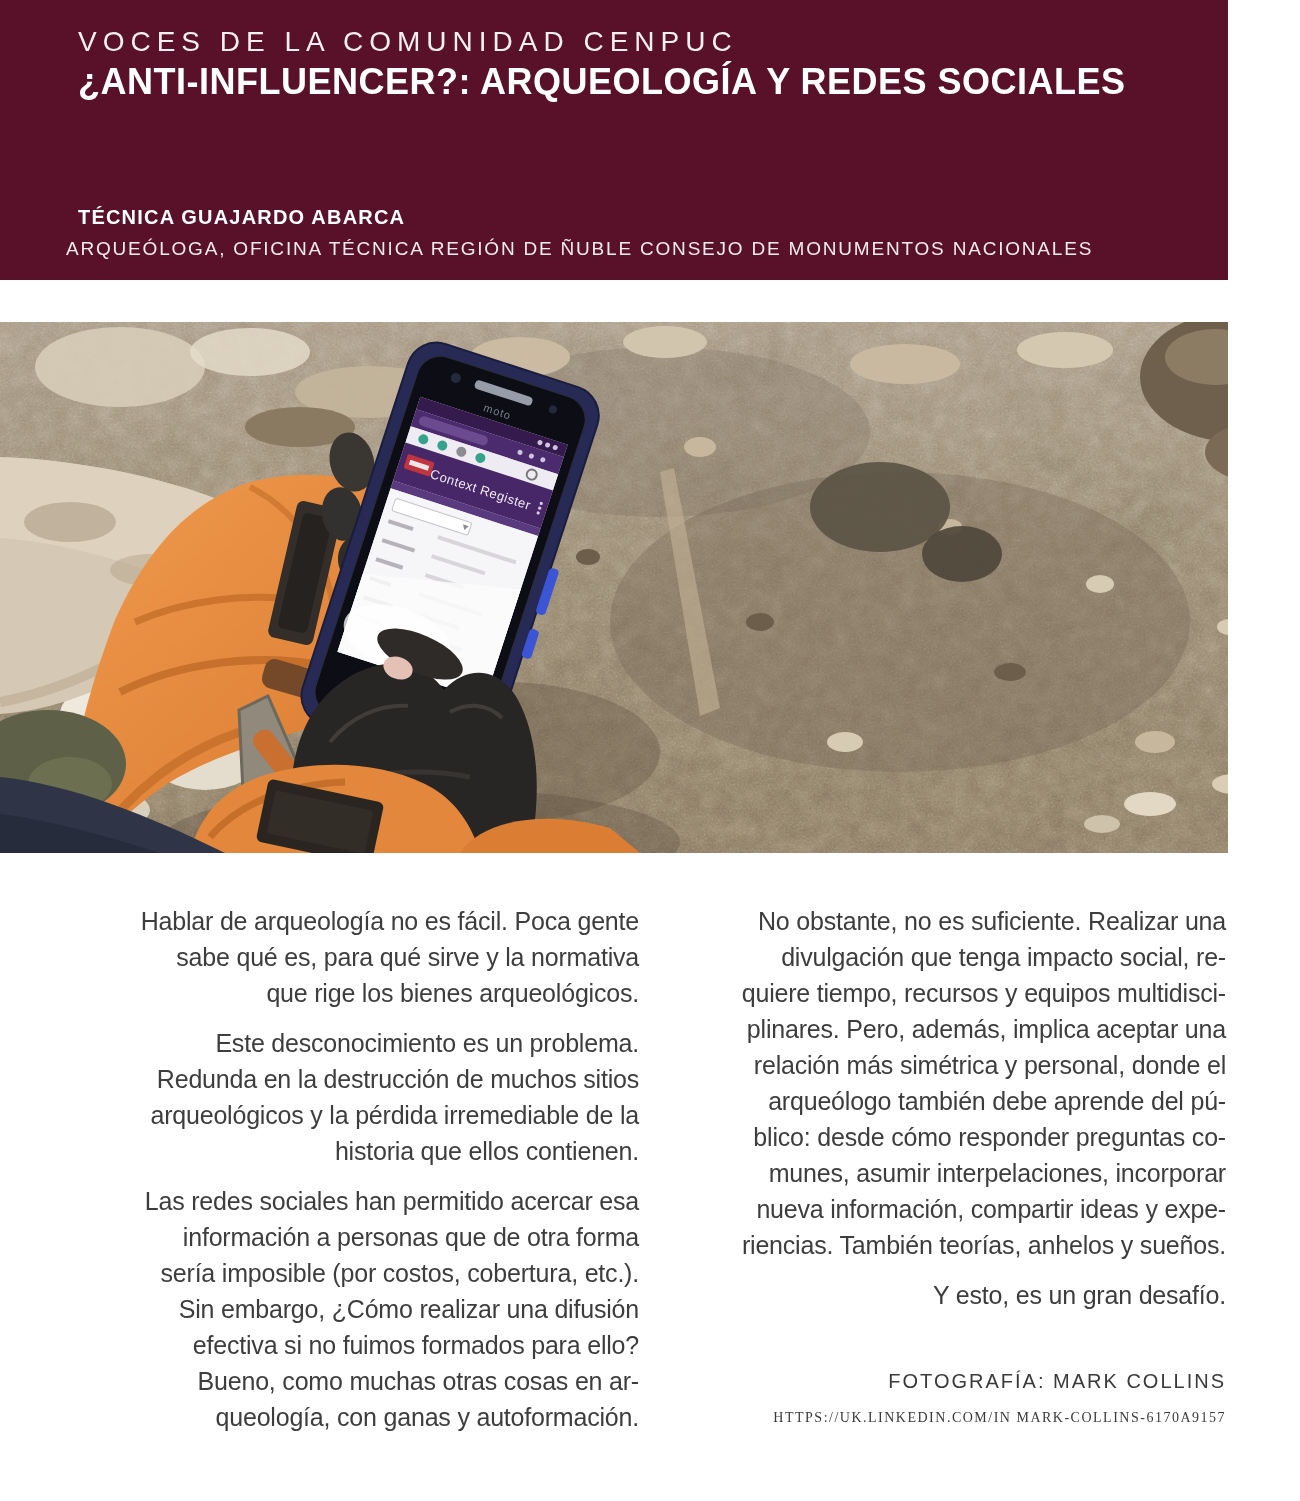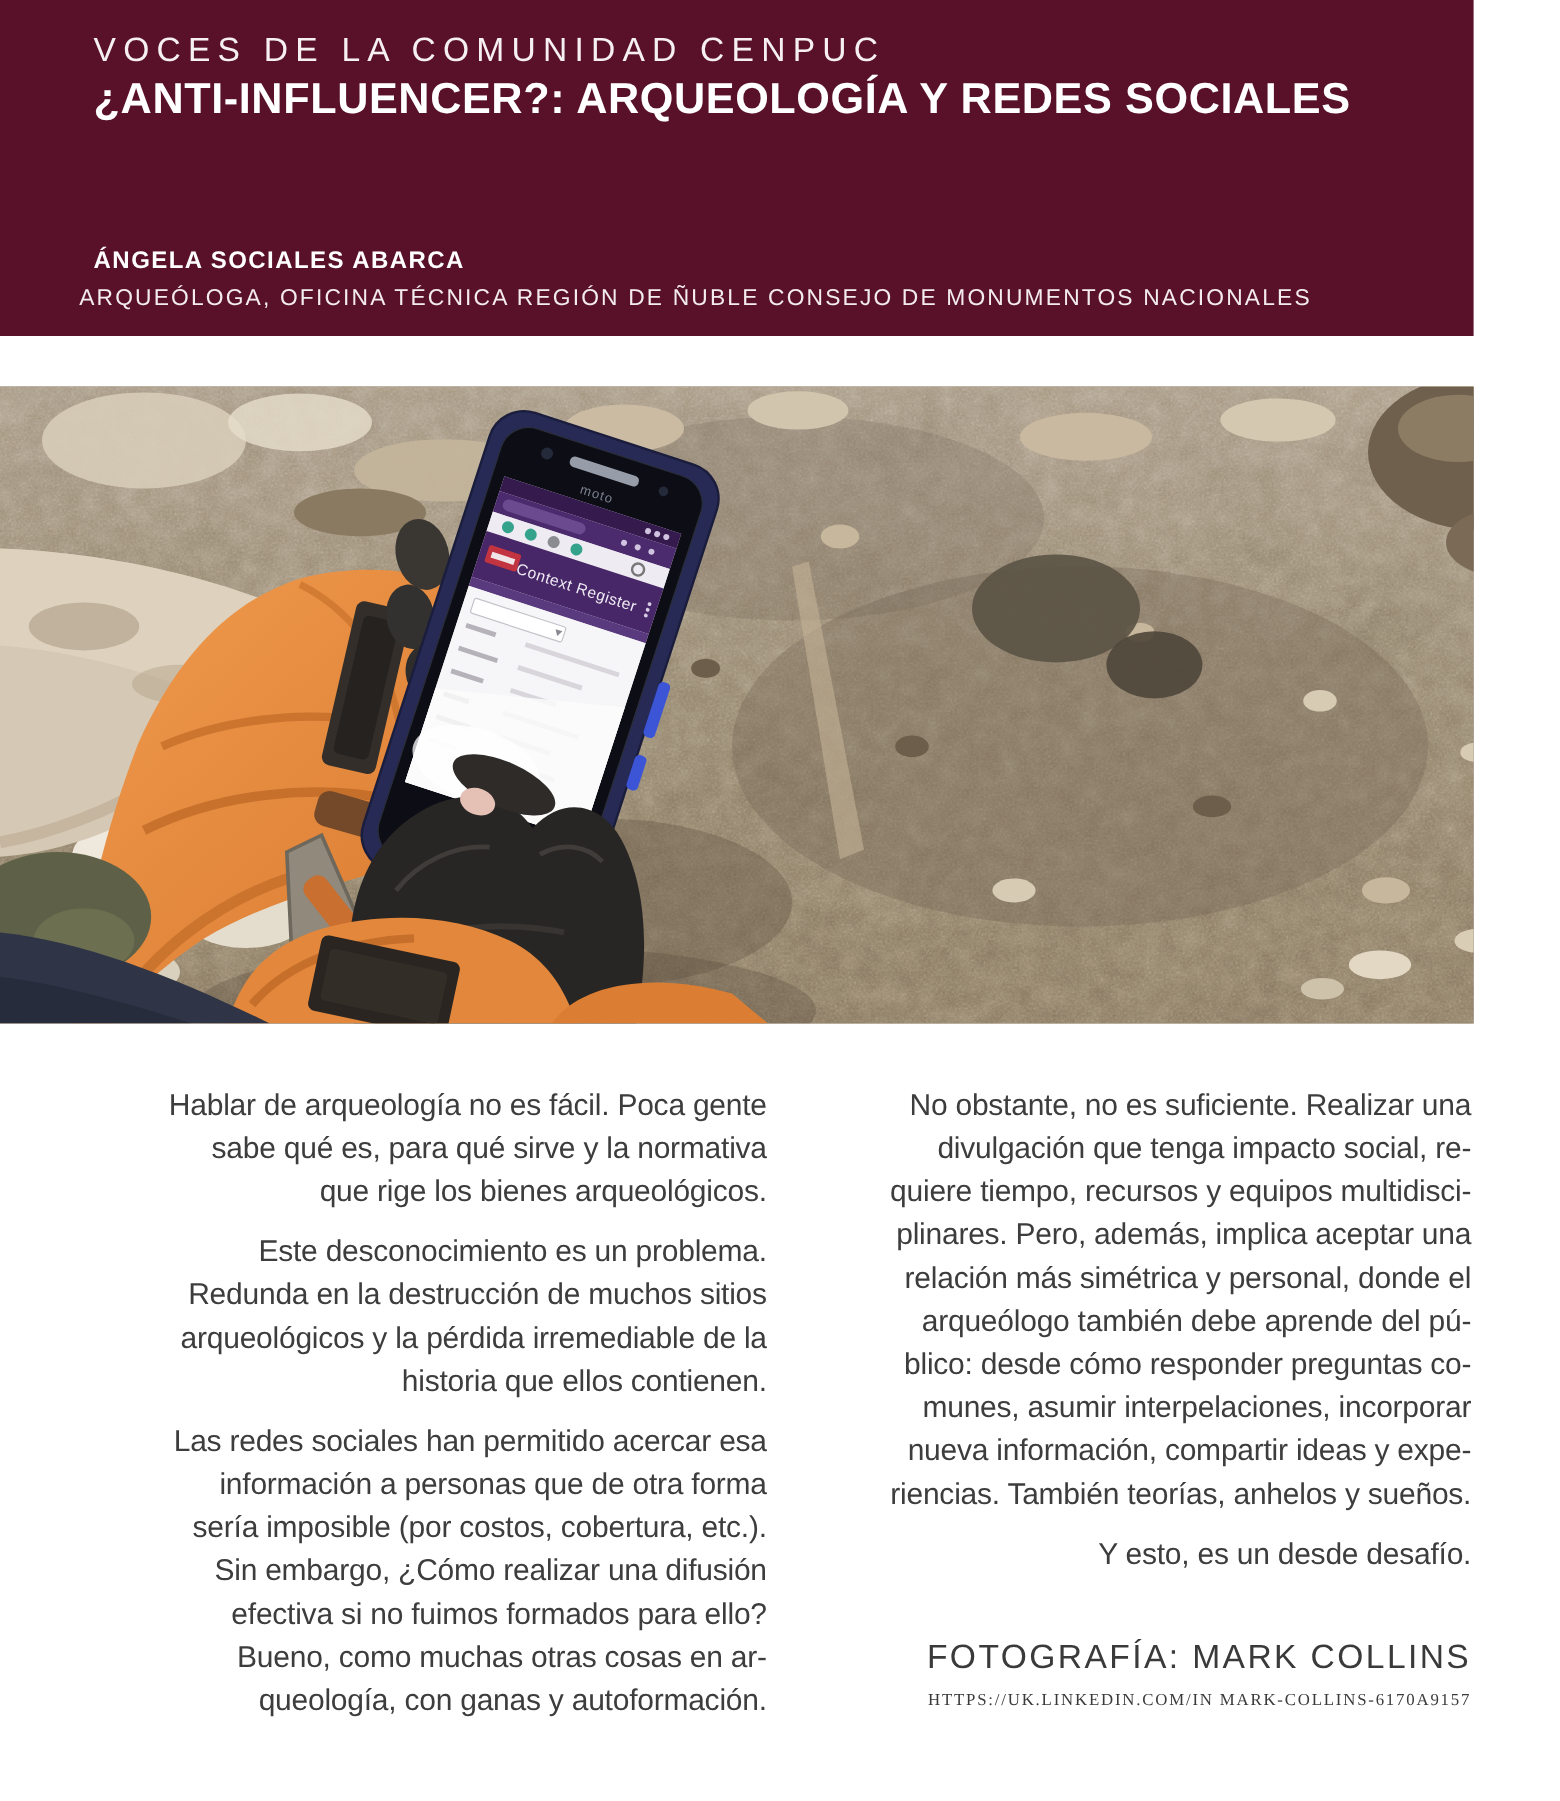--- a/index.html
+++ b/index.html
@@ -14,32 +14,32 @@
   .author-role{position:absolute;left:66px;top:238px;font-size:19px;font-weight:400;letter-spacing:1.8px;white-space:nowrap;color:#f3ebee;}
 
   
   .photo-wrap{position:absolute;left:0;top:322px;width:1300px;height:531px;overflow:hidden;background:#97876f;}
   .photo-wrap svg{display:block;width:100%;height:100%;}
 
   
   .columns{position:absolute;left:78px;top:903px;width:1148px;display:flex;gap:26px;text-align:right;}
   .col{width:561px;font-size:25px;line-height:36px;letter-spacing:-0.2px;color:#3d3d3d;}
   .col p{margin:0 0 14px 0;white-space:pre-line;}
-  .credit{margin-top:56px;font-size:28px;letter-spacing:2px;line-height:24px;color:#3a3a3a;white-space:nowrap;}
+  .credit{margin-top:56px;font-size:20px;letter-spacing:2px;line-height:24px;color:#3a3a3a;white-space:nowrap;}
   .credit-url{margin-top:16px;font-size:14px;letter-spacing:1.5px;line-height:18px;color:#3a3a3a;white-space:nowrap;font-family:Liberation Serif, serif;}
 </style>
 </head>
 <body>
 
 <div class="page">
 
   <header class="header-band">
     <div class="kicker">VOCES DE LA COMUNIDAD CENPUC</div>
     <h1 class="title">¿ANTI-INFLUENCER?: ARQUEOLOGÍA Y REDES SOCIALES</h1>
-    <div class="author-name">ÁNGELA SOCIALES  ABARCA</div>
+    <div class="author-name">TÉCNICA GUAJARDO  ABARCA</div>
     <div class="author-role">ARQUEÓLOGA, OFICINA TÉCNICA REGIÓN DE ÑUBLE CONSEJO DE MONUMENTOS NACIONALES</div>
   </header>
 
   <figure class="photo-wrap" style="margin:0">
     <svg viewBox="0 0 1300 531" preserveAspectRatio="none">
       <defs>
         <linearGradient id="dirtG" x1="0" y1="0" x2="0" y2="1">
           <stop offset="0" stop-color="#ab9b84"></stop>
           <stop offset="0.45" stop-color="#97866f"></stop>
           <stop offset="1" stop-color="#8b7a64"></stop>
@@ -255,19 +255,19 @@
       <p>No obstante, no es suficiente. Realizar una
 divulgación que tenga impacto social, re-
 quiere tiempo, recursos y equipos multidisci-
 plinares. Pero, además, implica aceptar una
 relación más simétrica y personal, donde el
 arqueólogo también debe aprende del pú-
 blico: desde cómo responder preguntas co-
 munes, asumir interpelaciones, incorporar
 nueva información, compartir ideas y expe-
 riencias. También teorías, anhelos y sueños.</p>
-      <p>Y esto, es un desde desafío.</p>
+      <p>Y esto, es un gran desafío.</p>
       <div class="credit">FOTOGRAFÍA: MARK COLLINS</div>
       <div class="credit-url">HTTPS://UK.LINKEDIN.COM/IN MARK-COLLINS-6170A9157</div>
     </div>
   </main>
 
 </div>
 
 </body></html>

